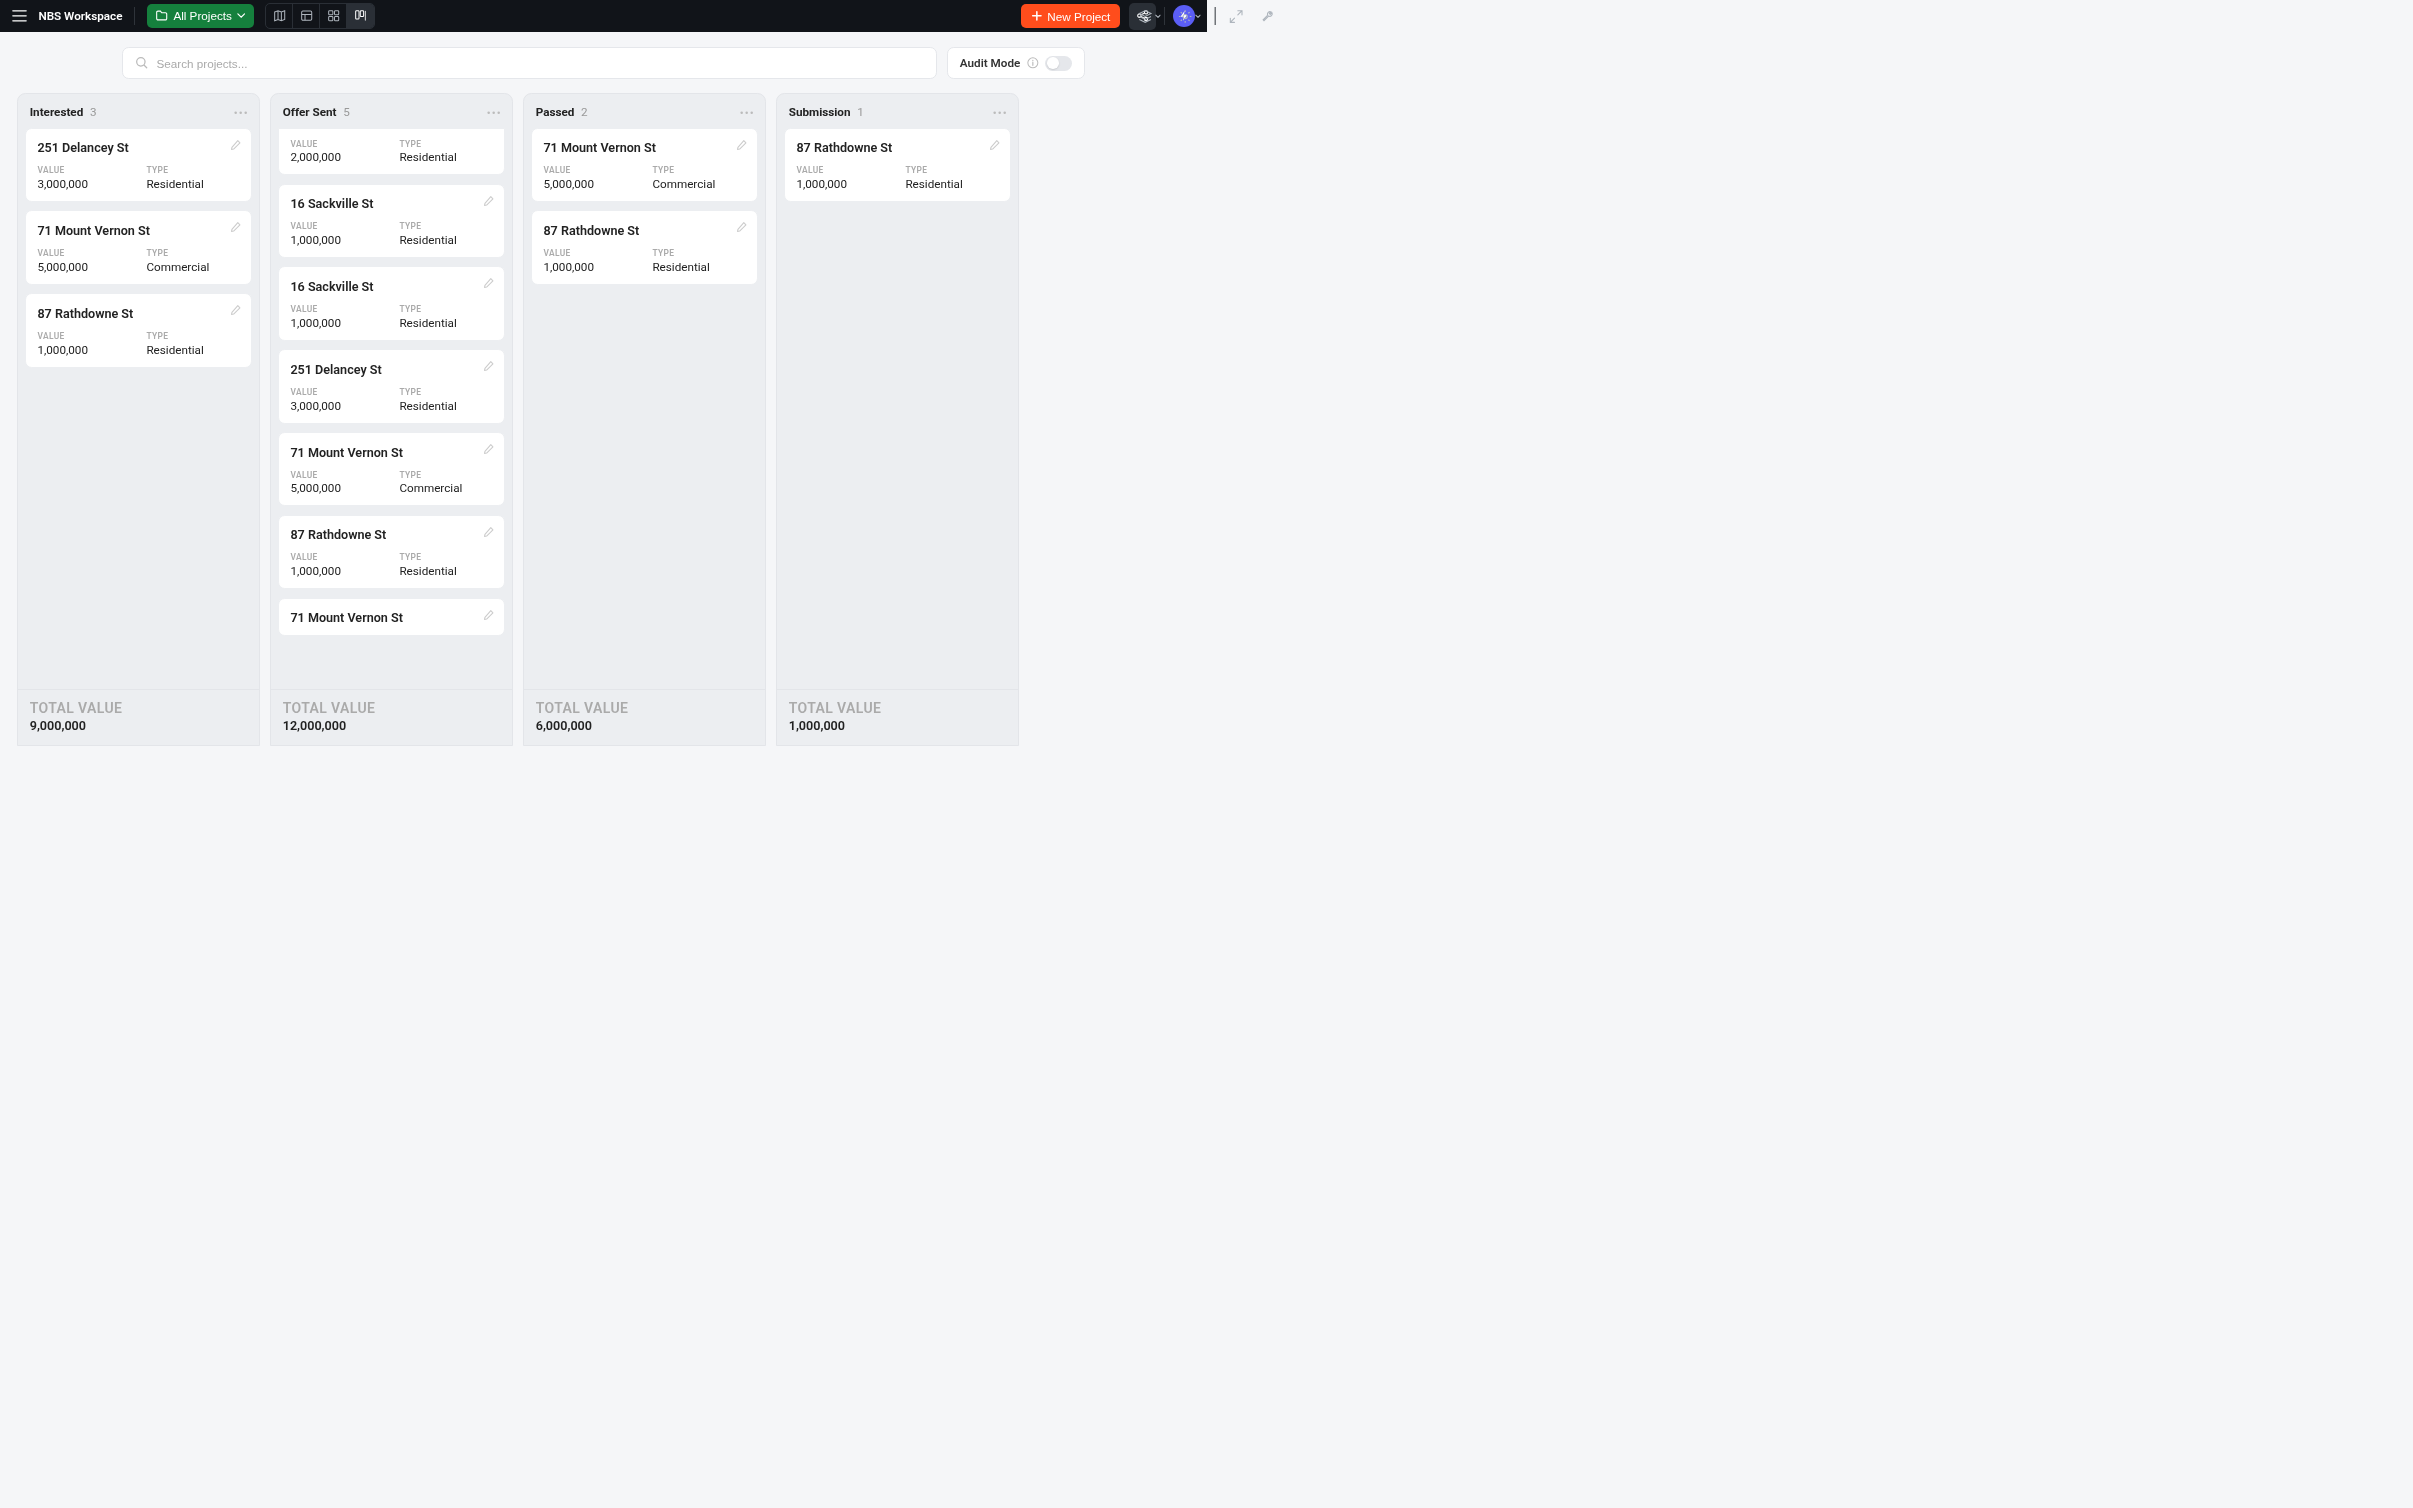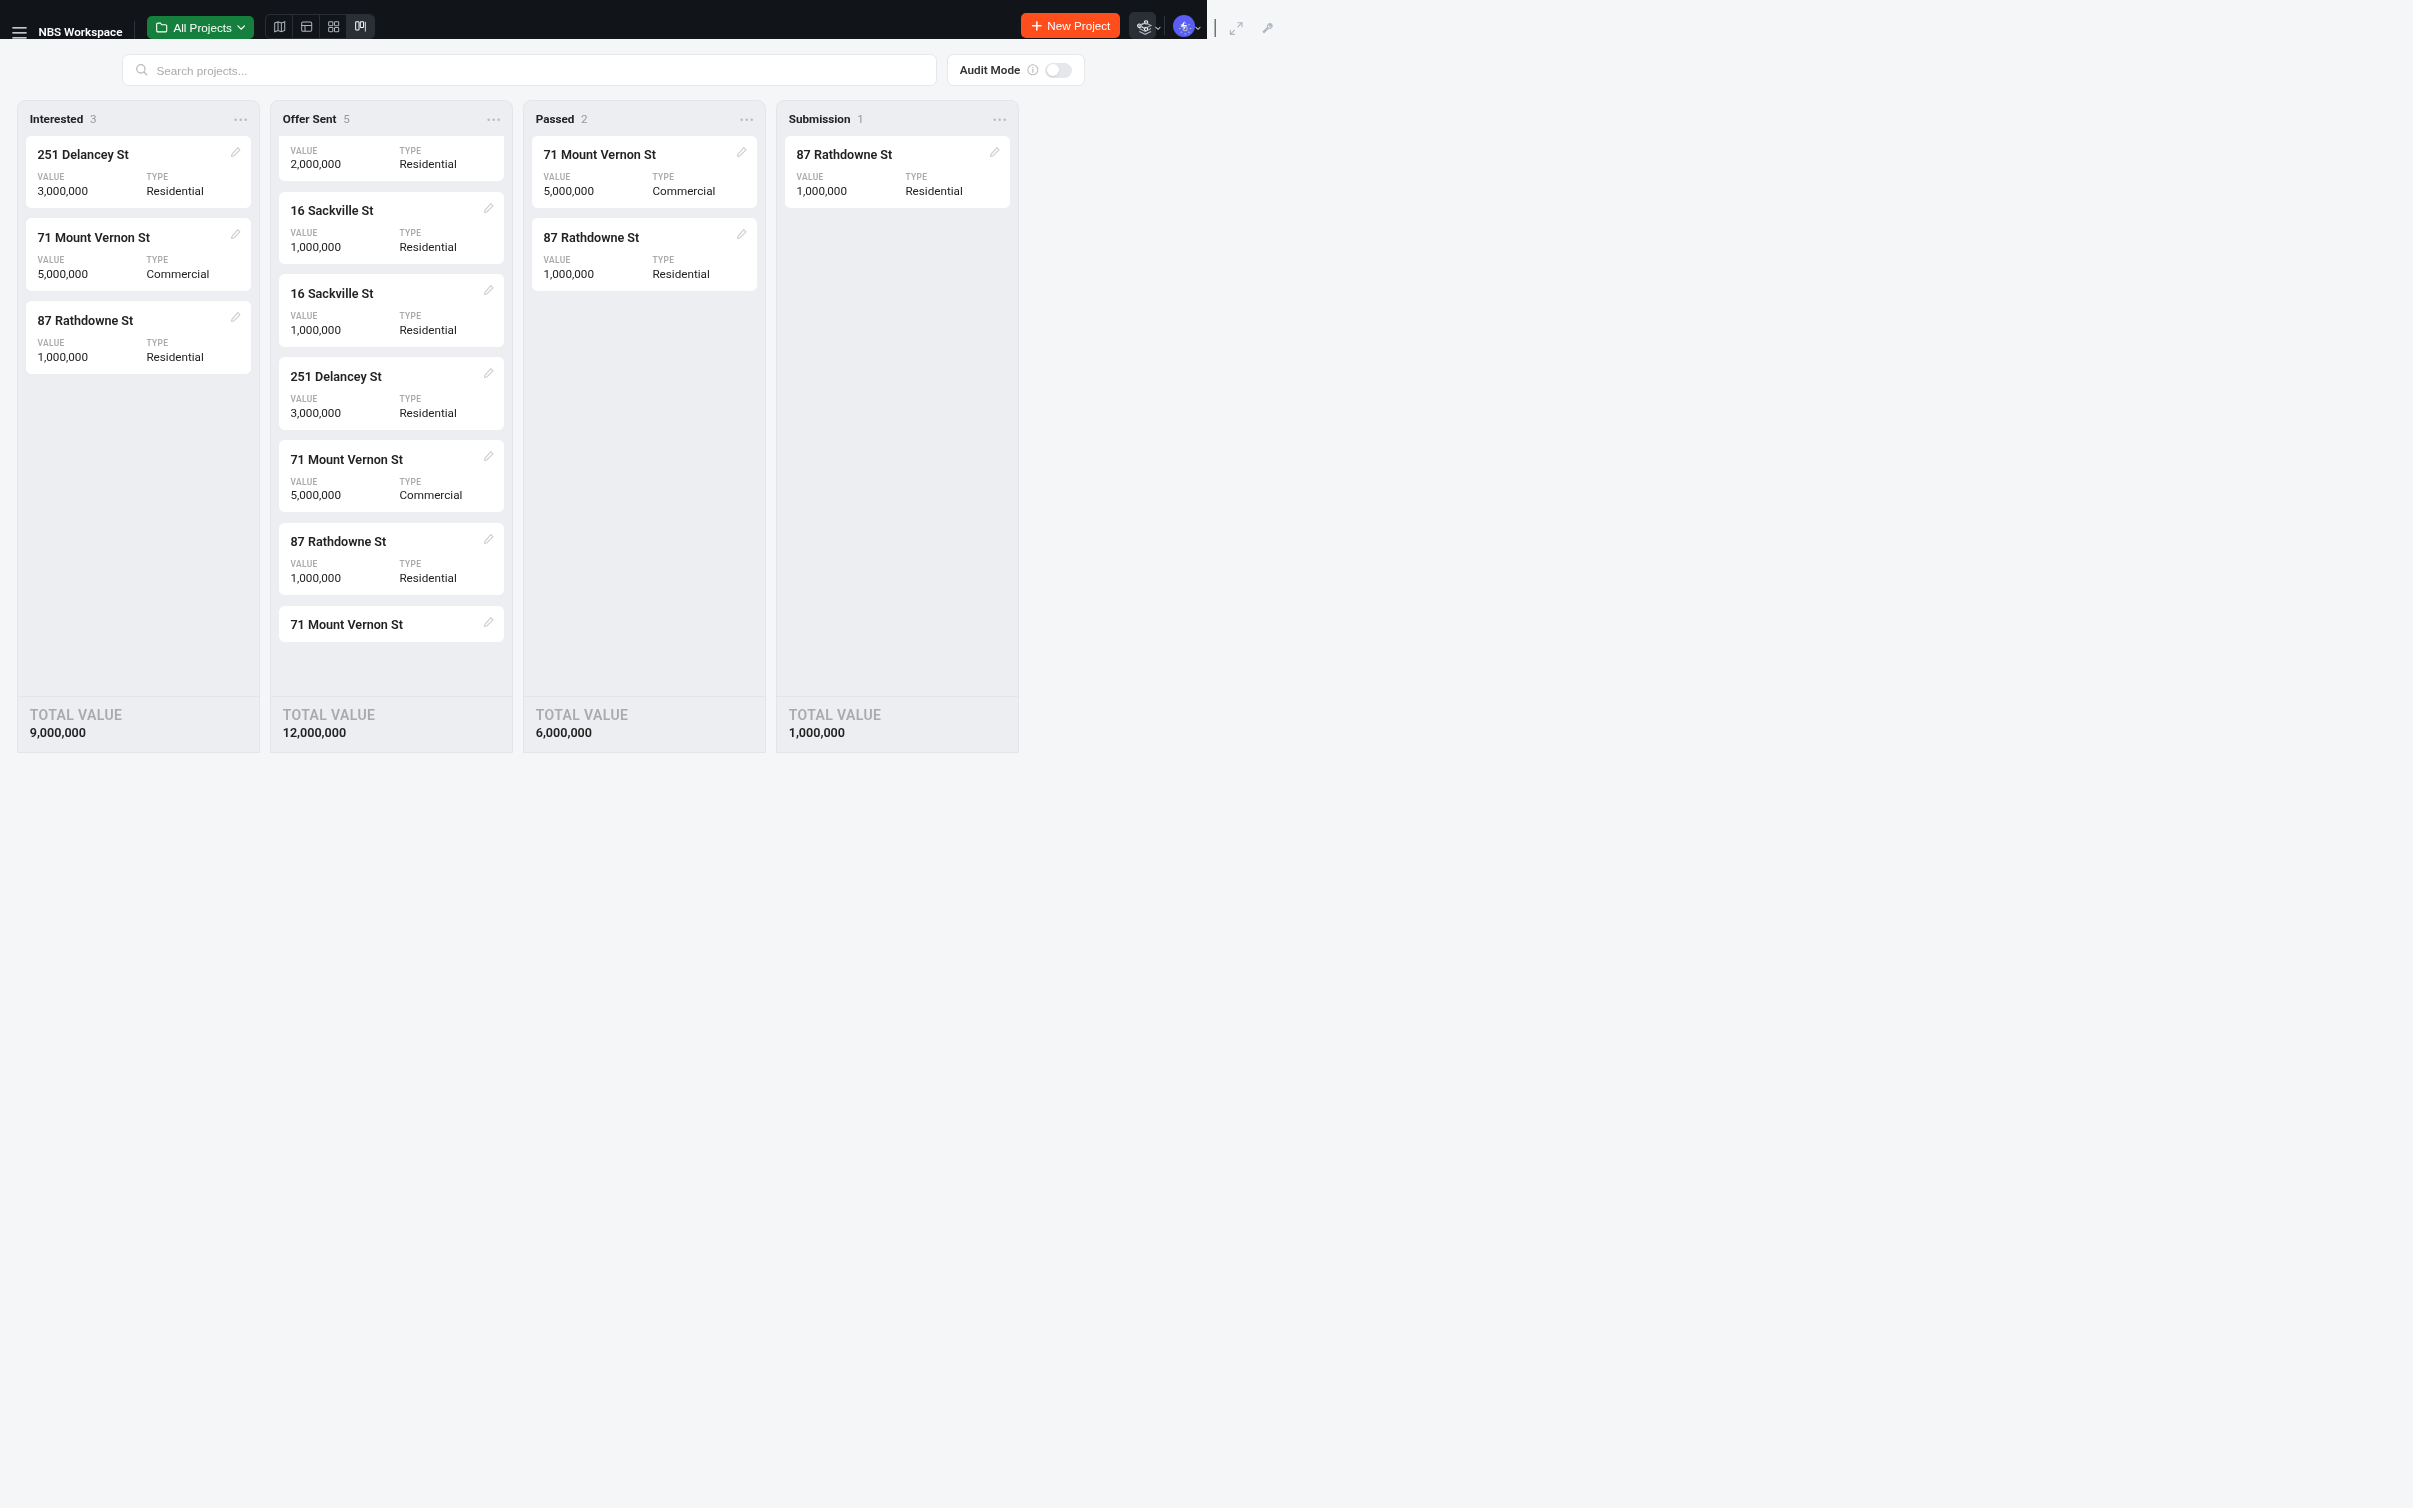--- a/index.html
+++ b/index.html
@@ -7,23 +7,23 @@
   font-family: -apple-system, BlinkMacSystemFont, "Segoe UI", Roboto, sans-serif;
   background: #f5f6f8;
   width: 1207px;
   height: 754px;
   overflow: hidden;
 }
 
 
 .header {
   background: #111419;
-  height: 39px;
-  display: flex;
-  align-items: flex-end;
+  height: 32px;
+  display: flex;
+  align-items: center;
   padding: 0 11.7px;
   gap: 11.7px;
 }
 .hamburger-icon { color: #fff; display: flex; cursor: pointer; }
 .workspace-title { color: #fff; font-size: 11.7px; font-weight: 600; }
 .header-divider { width: 0.8px; height: 18.4px; background: #2f343a; }
 .dropdown-btn {
   background: #15803d;
   border-radius: 5px;
   padding: 5px 8.4px;

